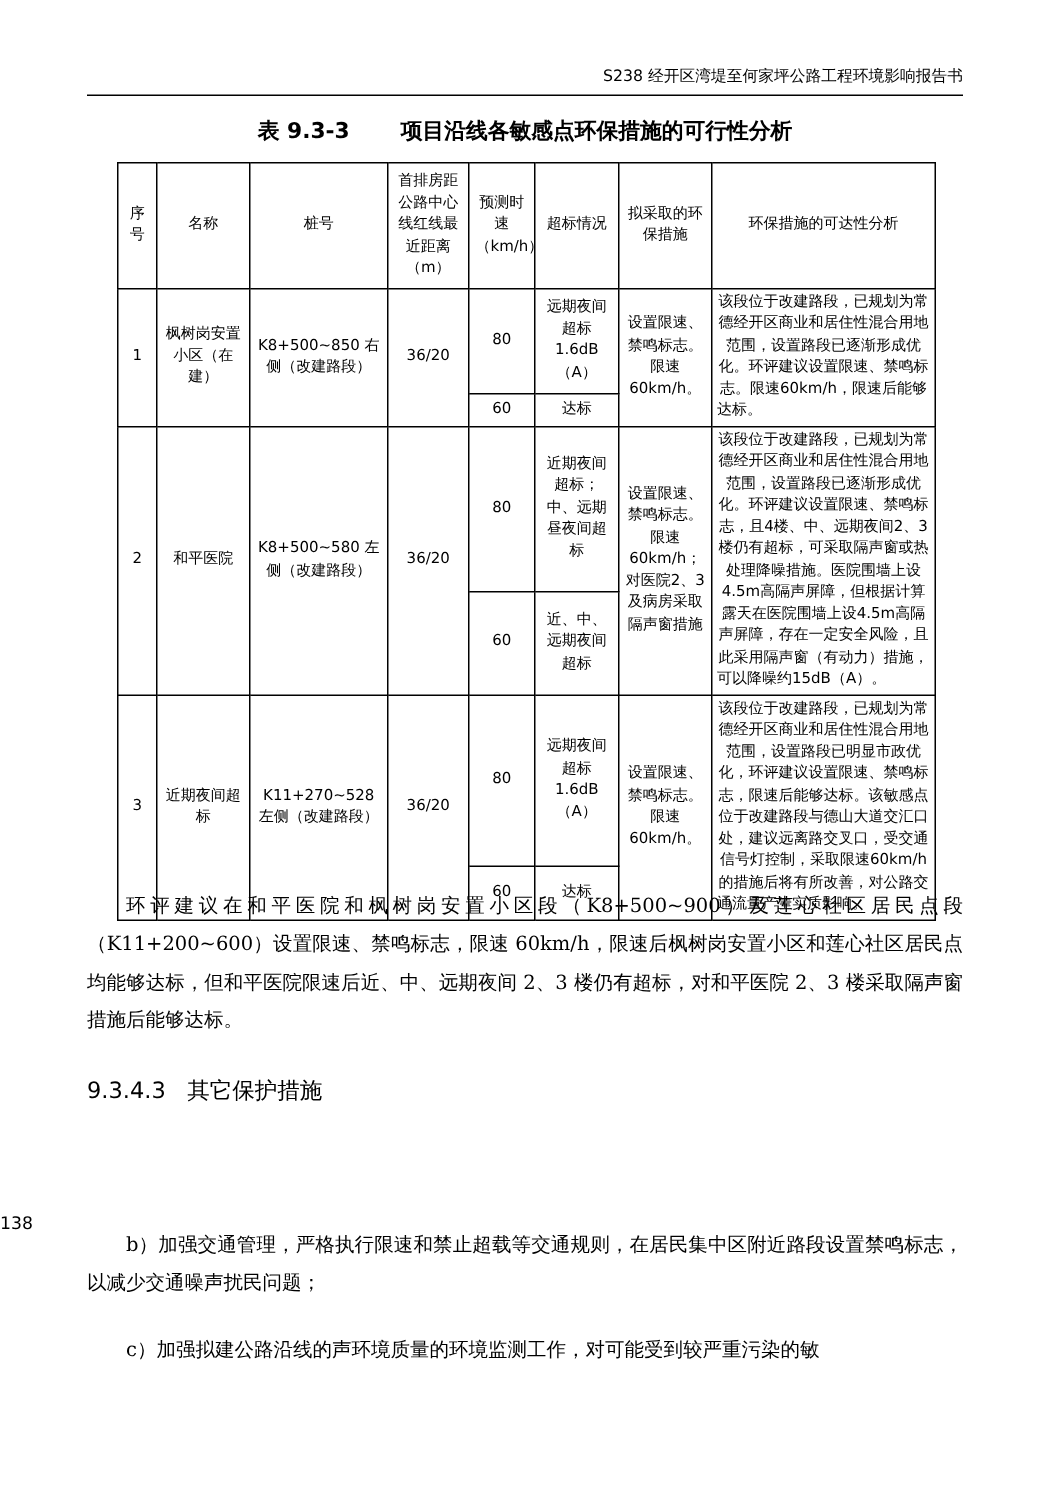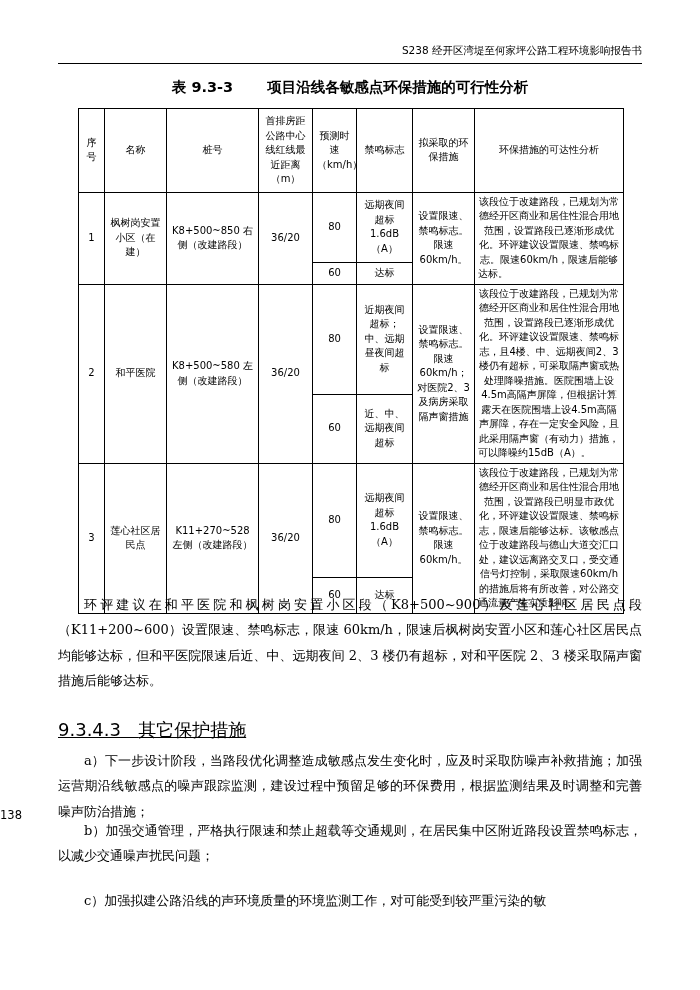--- a/index.html
+++ b/index.html
@@ -97,23 +97,22 @@
     font-size: 13px;
     line-height: 1.95;
     text-align: justify;
     text-align-last: left;
   }
   .indent { text-indent: 26px; }
   .u { }
   .section-head {
     position: absolute;
     left: 58px;
-    font-size: 18px;
-    font-family: "DejaVu Sans", "Liberation Sans", sans-serif;
-    text-decoration: underline;
+    font-size: 15px;
+    font-family: "DejaVu Sans", "Liberation Sans", sans-serif;
   }
   .pagenum {
     position: absolute;
     bottom: 48px;
     left: 0;
     width: 700px;
     font-size: 11.5px;
     font-family: "DejaVu Sans", "Liberation Sans", sans-serif;
   }
 </style>
@@ -140,21 +139,21 @@
         <col class="c-measure">
         <col class="c-analysis">
     </colgroup>
     <thead>
       <tr>
         <th>序号</th>
         <th>名称</th>
         <th>桩号</th>
         <th>首排房距公路中心线红线最近距离（m）</th>
         <th>预测时速（km/h）</th>
-        <th>禁鸣标志</th>
+        <th>超标情况</th>
         <th>拟采取的环保措施</th>
         <th>环保措施的可达性分析</th>
       </tr>
     </thead>
     <tbody>
 
       <tr>
         <td rowspan="2">1</td>
         <td rowspan="2">枫树岗安置小区（在建）</td>
         <td rowspan="2">K8+500~850 右侧（改建路段）</td>
@@ -179,21 +178,21 @@
         <td rowspan="2">设置限速、禁鸣标志。限速60km/h；对医院2、3及病房采取隔声窗措施</td>
         <td rowspan="2" class="just">该段位于改建路段，已规划为常德经开区商业和居住性混合用地范围，设置路段已逐渐形成优化。环评建议设置限速、禁鸣标志，且4楼、中、远期夜间2、3楼仍有超标，可采取隔声窗或热处理降噪措施。医院围墙上设4.5m高隔声屏障，但根据计算露天在医院围墙上设4.5m高隔声屏障，存在一定安全风险，且此采用隔声窗（有动力）措施，可以降噪约15dB（A）。</td>
       </tr>
       <tr>
         <td>60</td>
         <td>近、中、远期夜间超标</td>
       </tr>
 
       <tr>
         <td rowspan="2">3</td>
-        <td rowspan="2">莲心社区居民点</td>
+        <td rowspan="2">近期夜间超标</td>
         <td rowspan="2">K11+270~528 左侧（改建路段）</td>
         <td rowspan="2">36/20</td>
         <td>80</td>
         <td>远期夜间超标1.6dB（A）</td>
         <td rowspan="2">设置限速、禁鸣标志。限速60km/h。</td>
         <td rowspan="2" class="just">该段位于改建路段，已规划为常德经开区商业和居住性混合用地范围，设置路段已明显市政优化，环评建议设置限速、禁鸣标志，限速后能够达标。该敏感点位于改建路段与德山大道交汇口处，建议远离路交叉口，受交通信号灯控制，采取限速60km/h的措施后将有所改善，对公路交通流量产生实质影响。</td>
       </tr>
       <tr>
         <td>60</td>
         <td>达标</td>
@@ -201,19 +200,18 @@
     </tbody>
   </table>
 
   <div class="para indent u" style="top: 592px;">环评建议在和平医院和枫树岗安置小区段（K8+500~900）及莲心社区居民点段（K11+200~600）设置限速、禁鸣标志，限速 60km/h，限速后枫树岗安置小区和莲心社区居民点均能够达标，但和平医院限速后近、中、远期夜间 2、3 楼仍有超标，对和平医院 2、3 楼采取隔声窗措施后能够达标。</div>
 
   <div class="section-head" style="top: 718px;">
     <span>9.3.4.3</span>
     &nbsp;&nbsp;<span>其它保护措施</span>
   </div>
 
-  <div class="para indent" style="top: 748px;">a）下一步设计阶段，当路段优化调整造成敏感点发生变化时，应及时采取防噪声补救措施；加强运营期沿线敏感点的噪声跟踪监测，建设过程中预留足够的环保费用，根据监测结果及时调整和完善噪声防治措施；</div>
   <div class="para indent" style="top: 818px;">b）加强交通管理，严格执行限速和禁止超载等交通规则，在居民集中区附近路段设置禁鸣标志，以减少交通噪声扰民问题；</div>
   <div class="para indent" style="top: 888px;">c）加强拟建公路沿线的声环境质量的环境监测工作，对可能受到较严重污染的敏</div>
 
   <div class="pagenum">138</div>
 
 </div>
 
 </body></html>

